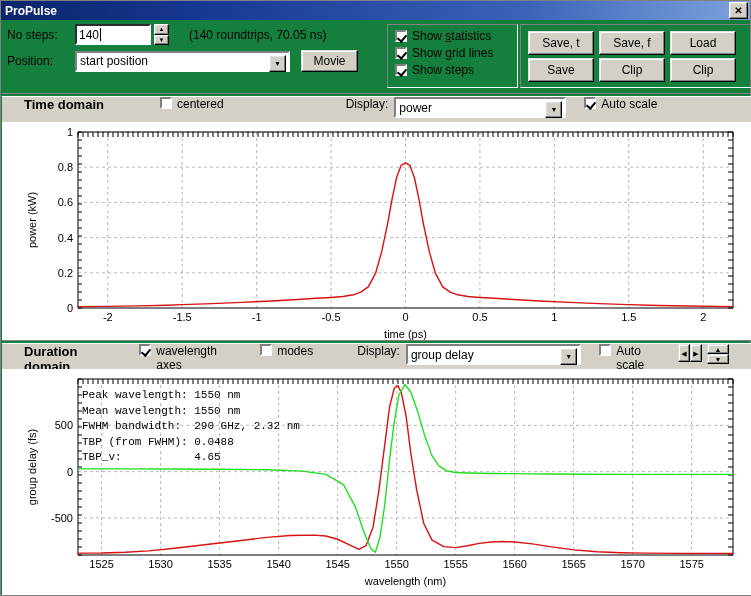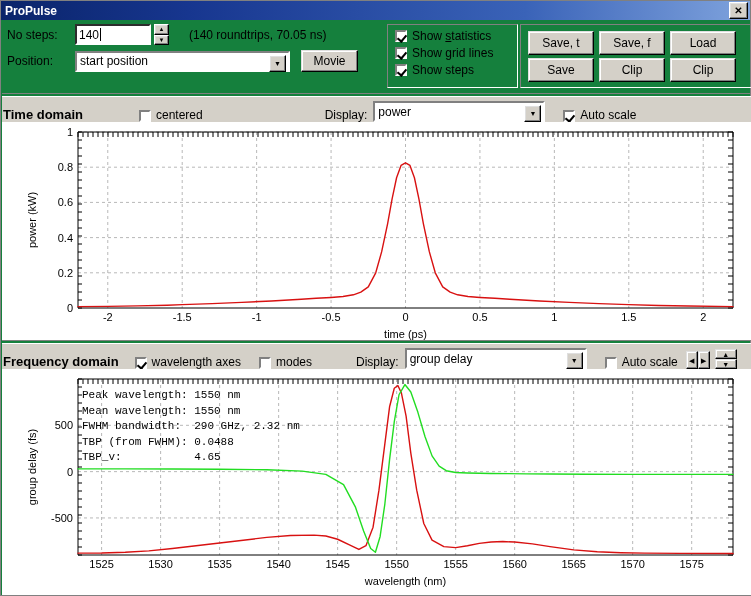--- a/index.html
+++ b/index.html
@@ -112,22 +112,22 @@
     position:relative;margin-right:5px;flex:none;
   }
   .cbox.checked:after{
     content:"";position:absolute;left:2px;top:1px;
     width:4px;height:7px;border:solid #000;border-width:0 2px 2px 0;
     transform:rotate(40deg);
   }
   .u{text-decoration:underline;}
   
   .secbar{
-    height:25px;display:flex;align-items:flex-end;
-    padding:0 1px;box-sizing:border-box;
+    height:25px;display:flex;align-items:flex-start;
+    padding:0 22px;box-sizing:border-box;
     background:#d4d0c8;
     position:relative;
   }
   .sectitle{font-weight:bold;font-size:13px;}
   .sep{height:2px;border-top:1px solid #808080;border-bottom:1px solid #fff;}
   
   .plotwrap{position:relative;background:#fff;}
   .statbox{position:absolute;font-family:"Liberation Mono", monospace;font-size:11px;white-space:pre;line-height:15.6px;}
   .smallbtn{
     width:12px;height:18px;background:#d4d0c8;
@@ -433,21 +433,21 @@
         <text x="71" y="49.19999999999999" text-anchor="end" font-family="&quot;Liberation Sans&quot;, sans-serif" font-size="11" fill="#000">0.8</text>
         <text x="71" y="14" text-anchor="end" font-family="&quot;Liberation Sans&quot;, sans-serif" font-size="11" fill="#000">1</text>
         <text x="403.5" y="216" text-anchor="middle" font-family="&quot;Liberation Sans&quot;, sans-serif" font-size="11" fill="#000">time (ps)</text>
         <text x="0" y="0" text-anchor="middle" font-family="&quot;Liberation Sans&quot;, sans-serif" font-size="11" fill="#000" transform="translate(34,98) rotate(-90)">power (kW)</text>
       </svg>
   </div>
 
   <div class="sep" style="position:absolute;left:1px;top:339px;width:749px;"></div>
 
   <div class="secbar" style="position:absolute;left:1px;top:343px;width:749px;">
-    <span class="sectitle">Frequency domain</span>
+    <span class="sectitle">Duration domain</span>
     <span class="cbox checked" style="margin-left:16px"></span>
     <span>wavelength axes</span>
     <span class="cbox" style="margin-left:18px"></span>
     <span>modes</span>
     <span style="margin-left:44px">Display:</span>
     <div class="combo" style="width:182px;margin-left:6px">
       <span>group delay</span>
       <span class="arrow">▼</span>
     </div>
     <span class="cbox" style="margin-left:18px"></span>

